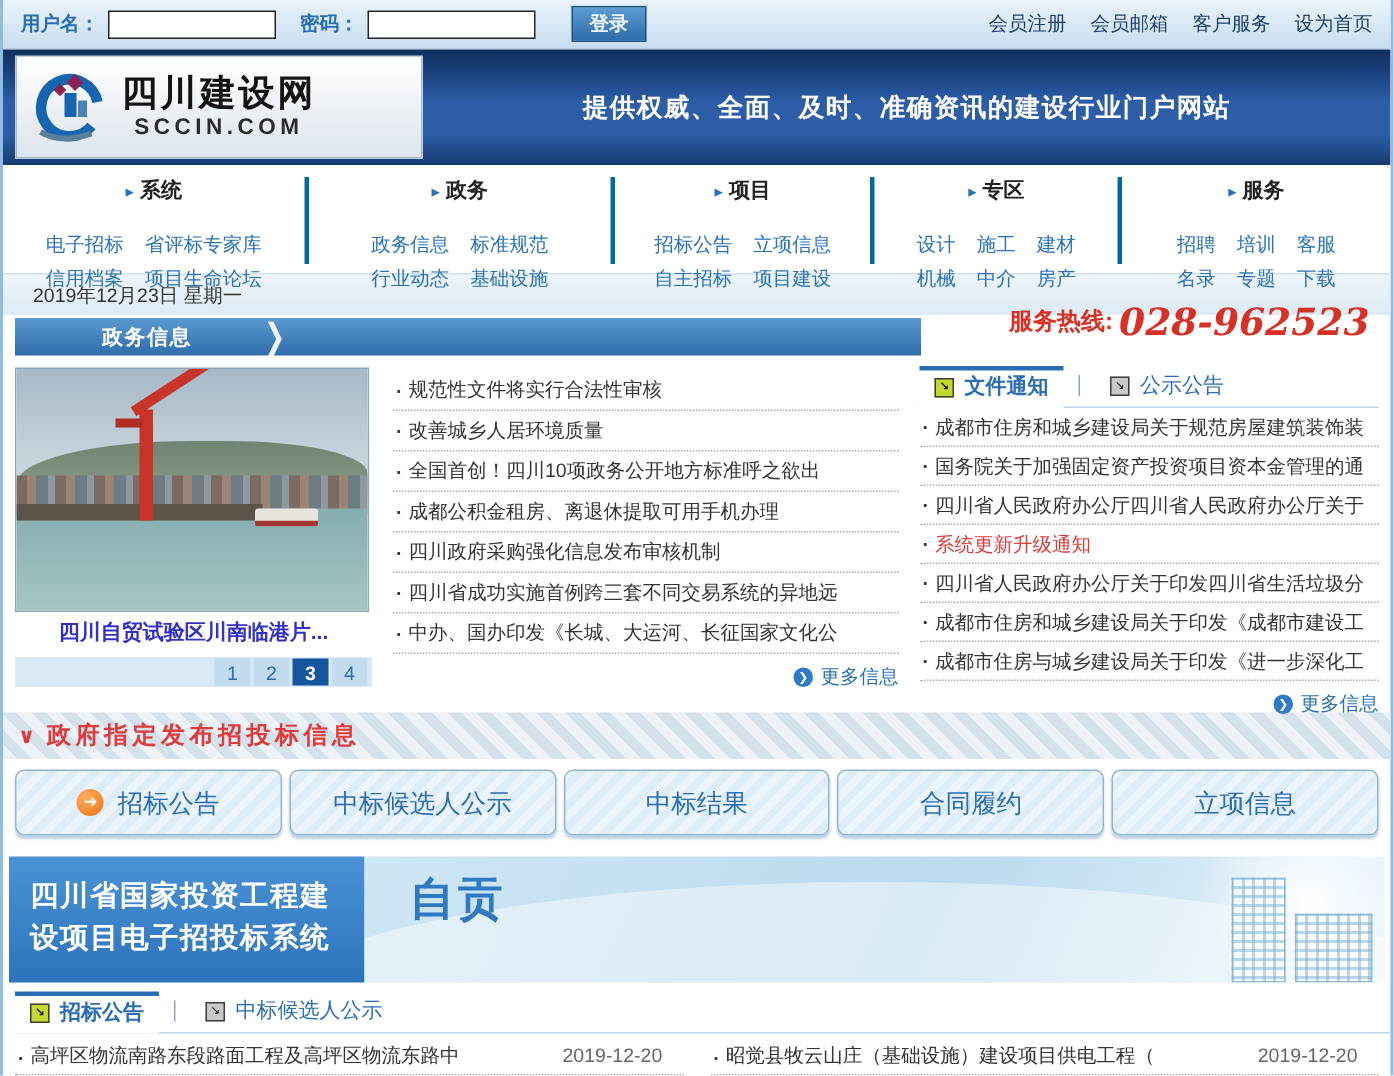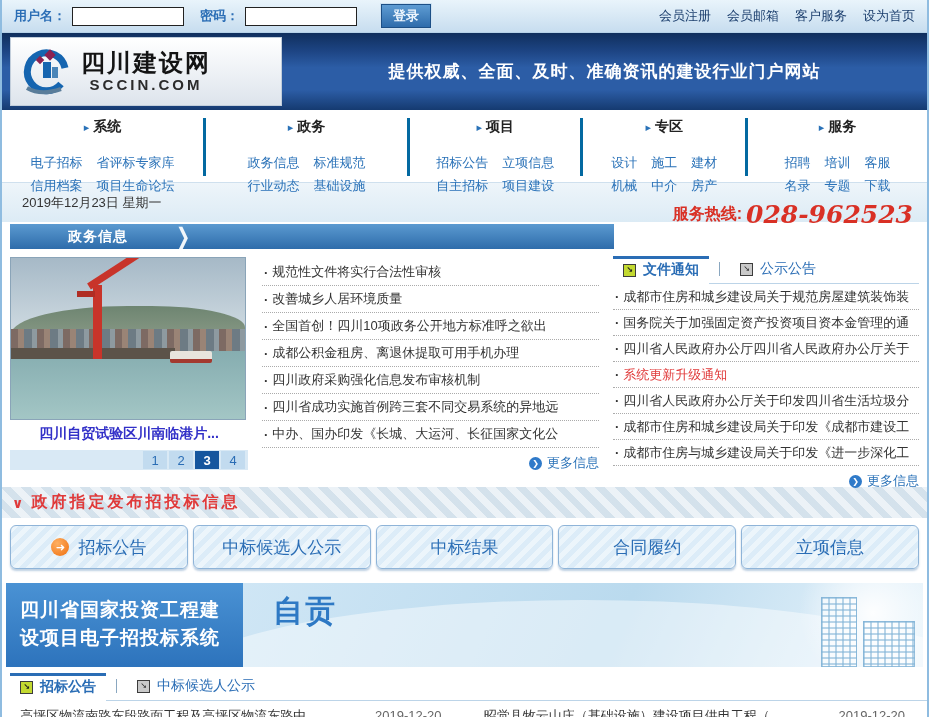--- a/index.html
+++ b/index.html
@@ -31,21 +31,21 @@
   .nav { display:flex; background:#fff; padding:8px 0 6px; height:72px; }
   .nav-col { text-align:center; }
   .nav-col + .nav-col { border-left:3px solid #0369a1; }
   .c1,.c2 { flex:1.18; } .c3 { flex:1.0; } .c4 { flex:0.95; } .c5 { flex:1.05; }
   .nav-title { font-size:14px; font-weight:bold; color:#222; margin-bottom:18px; }
   .nav-arrow { color:#2a72b8; font-size:11px; margin-right:4px; }
   .nav-row { display:flex; justify-content:center; gap:14px; margin:5px 0; }
   .nav-row a { color:#2a72b8; font-size:13px; }
 
   
-  .datebar { height:40px; background:linear-gradient(180deg,#eef5fa,#dcebf5); border-top:1px solid #cfe0ee;
+  .datebar { height:28px; background:linear-gradient(180deg,#eef5fa,#dcebf5); border-top:1px solid #cfe0ee;
              display:flex; align-items:center; padding-left:20px; color:#333; font-size:13px; }
   .hotline { position:absolute; right:14px; top:200px; z-index:5; display:flex; align-items:center; gap:4px; }
   .hotline .hl-label { color:#d93025; font-size:16px; font-weight:bold; }
   .hotline .hl-number { color:#d93025; font-size:25px; font-weight:bold; font-style:italic; font-family:"DejaVu Serif",serif; }
 
   
   .zw-row { padding:2px 8px 0; }
   .zw-bar { width:604px; height:25px; background:linear-gradient(180deg,#5b9ad0,#2e6cab); display:flex; align-items:center;
             padding-left:58px; }
   .zw-bar .zw-label { color:#fff; font-size:14px; font-weight:bold; letter-spacing:1px; }

